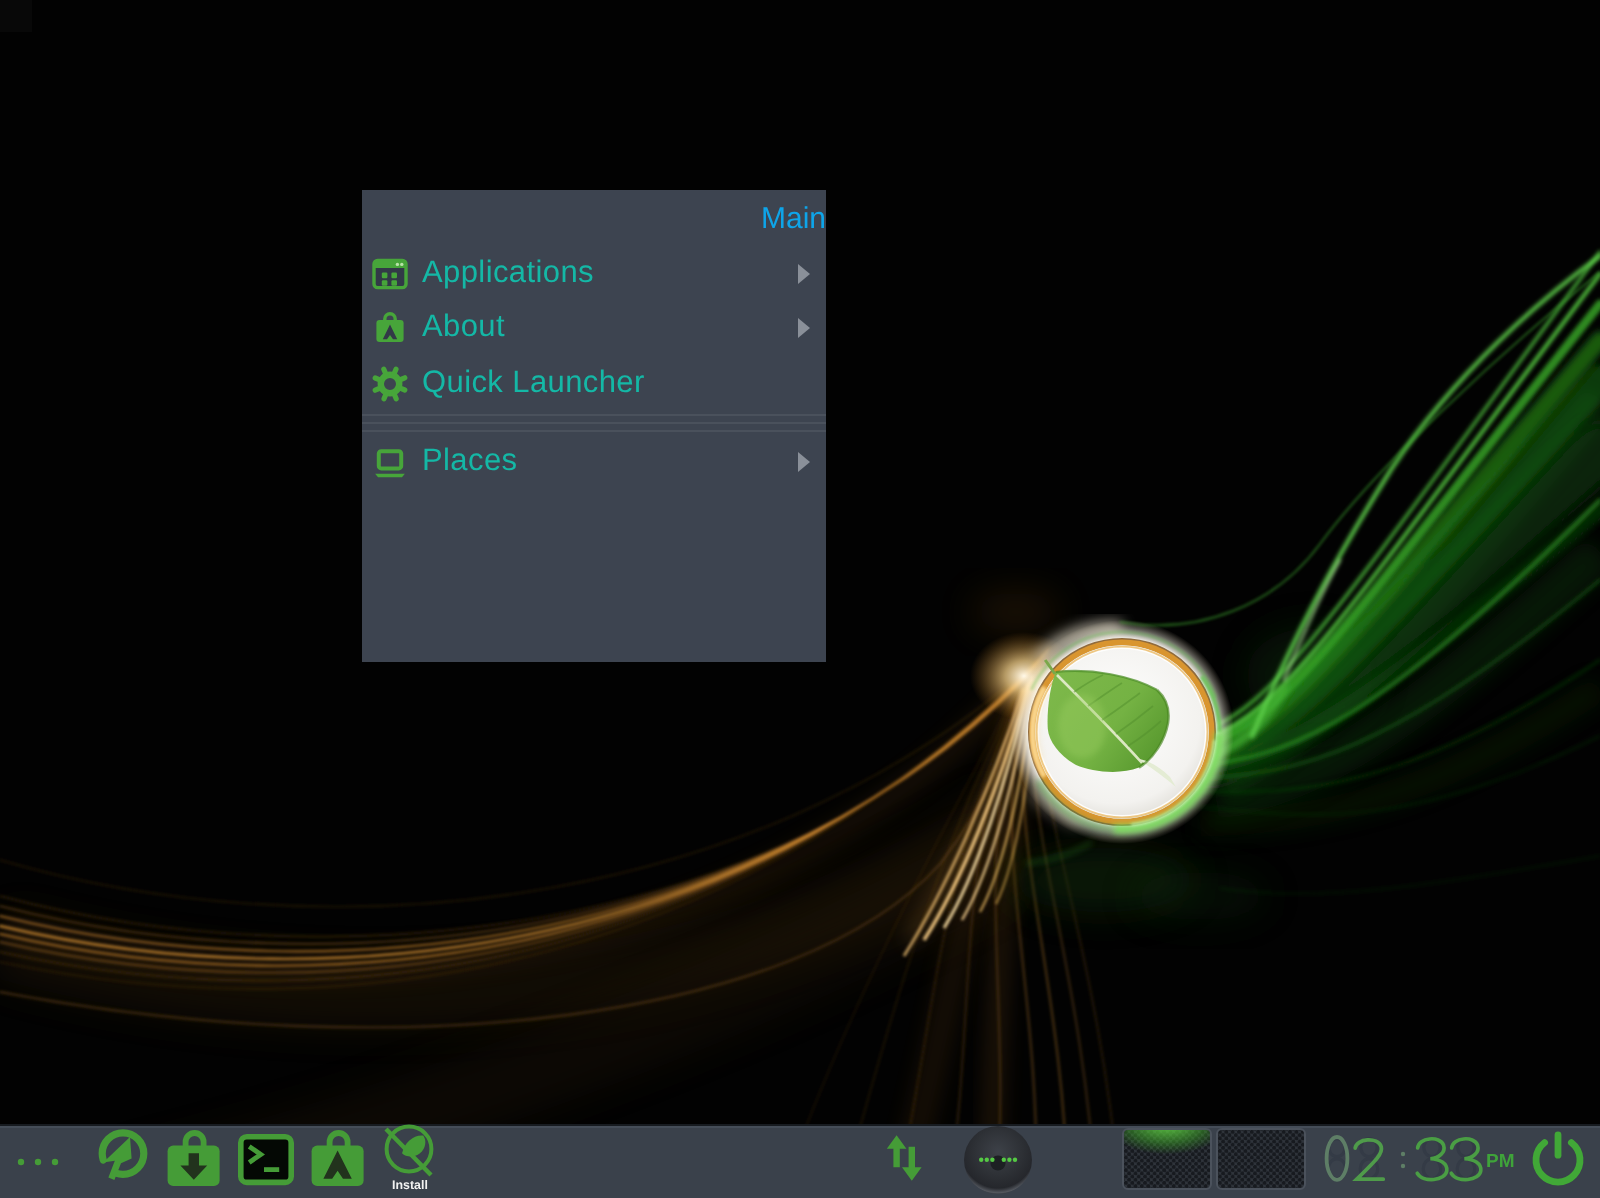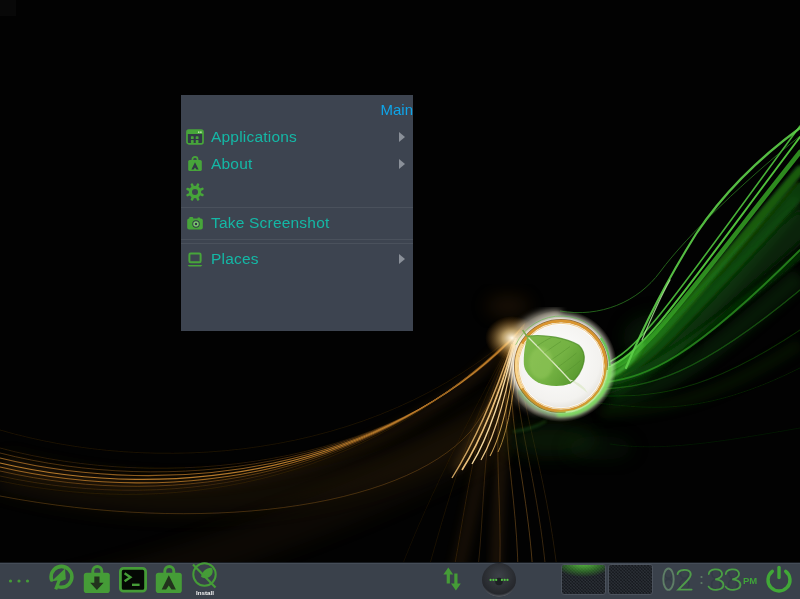--- a/index.html
+++ b/index.html
@@ -199,34 +199,23 @@
               <line x1="11.0" y1="13.8" x2="12.1" y2="16.4"></line>
               <line x1="7.1" y1="13.8" x2="6.0" y2="16.4"></line>
               <line x1="4.2" y1="11.0" x2="1.6" y2="12.1"></line>
               <line x1="4.2" y1="7.1" x2="1.6" y2="6.0"></line>
               <line x1="7.0" y1="4.2" x2="5.9" y2="1.6"></line>
               <line x1="10.9" y1="4.2" x2="12.0" y2="1.6"></line>
               <line x1="13.8" y1="7.0" x2="16.4" y2="5.9"></line>
             </g>
           </svg>
         </span>
+        <span class="lbl">Quick Launcher</span>
       </div>
 <div class="sep"></div>
-<div class="mi">
-        <span class="ico">
-          <svg width="18" height="18" viewBox="0 0 18 18">
-            <rect x="3.2" y="3" width="4" height="2.4" rx="0.9" fill="#47a53a"></rect>
-            <rect x="11.5" y="3.4" width="2.6" height="2" rx="0.6" fill="#47a53a"></rect>
-            <rect x="1.2" y="4.6" width="15.6" height="10.8" rx="2" fill="#47a53a"></rect>
-            <circle cx="10" cy="10" r="3.7" fill="#323947"></circle>
-            <circle cx="10" cy="10" r="2" fill="none" stroke="#7ec96f" stroke-width="1.5"></circle>
-          </svg>
-        </span>
-        <span class="lbl">Take Screenshot</span>
-      </div>
 <div class="sep"></div>
 <div class="sep"></div>
 <div class="mi">
         <span class="ico">
           <svg width="18" height="18" viewBox="0 0 18 18">
             <rect x="3.4" y="3.6" width="11.2" height="8.6" rx="1.2" fill="none" stroke="#47a53a" stroke-width="2"></rect>
             <path d="M1.6,14.9 h14.8 l-1.4,1.7 h-12 z" fill="#47a53a"></path>
           </svg>
         </span>
         <span class="lbl">Places</span>

